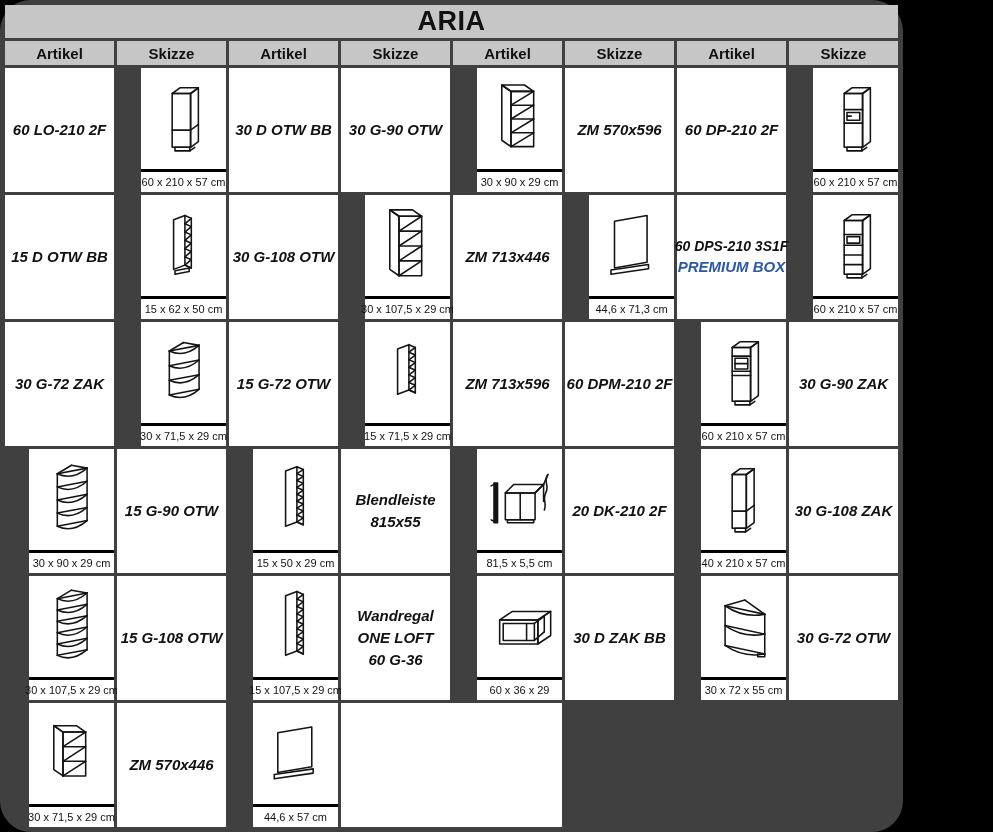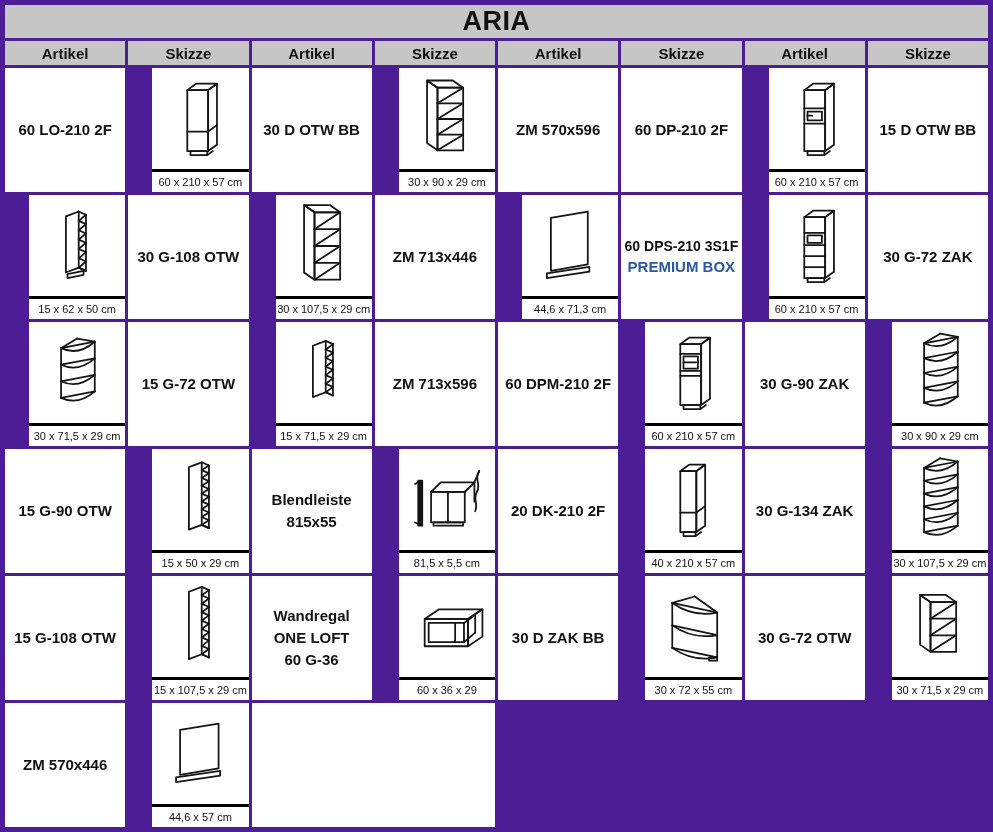--- a/index.html
+++ b/index.html
@@ -1,39 +1,39 @@
 <!DOCTYPE html>
 <html style="--accent: #2b59a5; --graybg: #c6c6c6;"><head>
 <meta charset="utf-8">
 <style>
   html,body{margin:0;padding:0;background:#000;}
   body{width:993px;height:832px;overflow:hidden;font-family:"Liberation Sans",sans-serif;color:#111;}
   .table{
-    position:absolute;inset:0;width:993px;height:832px;box-sizing:border-box;
-    background:#4c1d95;display:grid;
+    position:absolute;inset:0;width:903px;height:832px;box-sizing:border-box;
+    background:#404040;display:grid;
     grid-template-columns:repeat(8,1fr);
     grid-template-rows:33px 24px repeat(6,1fr);
-    gap:3px;padding:5px;
+    gap:3px;padding:5px;border-radius:31px;
   }
   .title-cell{
     grid-column:1 / -1;background:var(--graybg,#c6c6c6);
     display:flex;align-items:center;justify-content:center;
     font-size:27px;font-weight:700;letter-spacing:.5px;
   }
   .hcell{
     background:var(--graybg,#c6c6c6);
     display:flex;align-items:center;justify-content:center;
     font-size:15px;font-weight:700;
   }
   .cell{background:#fff;min-width:0;min-height:0;}
   .artikel-cell{
     display:flex;flex-direction:column;align-items:center;justify-content:center;
     text-align:center;font-weight:700;font-size:15px;line-height:1.45;padding:2px;
   }
-  .artikel-line{white-space:nowrap;}
+  .artikel-line{white-space:nowrap;font-style:italic;}
   .artikel-line.accent{color:var(--accent,#2b59a5);}
   .artikel-line.small{font-size:14px;}
   .skizze-cell{display:flex;flex-direction:column;margin-left:24px;}
   .draw{flex:1 1 auto;display:flex;align-items:center;justify-content:center;overflow:hidden;}
   .draw svg{width:112px;height:98px;}
   .dims{
     flex:0 0 20px;border-top:3px solid #000;
     display:flex;align-items:center;justify-content:center;
     font-size:11px;font-weight:400;white-space:nowrap;
   }
@@ -67,20 +67,23 @@
             <line x1="44" y1="71.68" x2="70" y2="71.68"></line>
             <line x1="70" y1="71.68" x2="81" y2="63.68000000000001"></line>
           </g>
         </svg>
       </div>
       <div class="dims">60 x 210 x 57 cm</div>
     </div>
     <div class="cell artikel-cell">
       <div class="artikel-line">30 D OTW BB</div>
     </div>
+    <div class="cell artikel-cell">
+      <div class="artikel-line">30 G-90 OTW</div>
+    </div>
     <div class="cell skizze-cell">
       <div class="draw">
         <svg viewBox="0 0 120 112" xmlns="http://www.w3.org/2000/svg">
           <g fill="none" stroke="#141414" stroke-width="2.2" stroke-linecap="round" stroke-linejoin="round">
             <polygon points="48,17 80,17 80,95 48,95"></polygon>
             <polygon points="48,17 35,8 67,8 80,17"></polygon>
             <polygon points="48,17 35,8 35,86 48,95"></polygon>
             <line x1="48" y1="36.5" x2="80" y2="36.5"></line>
             <line x1="48" y1="56" x2="80" y2="56"></line>
             <line x1="48" y1="75.5" x2="80" y2="75.5"></line>
@@ -377,21 +380,21 @@
             <polygon points="48,96 63,96 63,101 48,101"></polygon>
             <line x1="63" y1="101" x2="70" y2="96"></line>
             <line x1="44" y1="71.68" x2="64" y2="71.68"></line>
             <line x1="64" y1="71.68" x2="75" y2="63.68000000000001"></line>
           </g>
         </svg>
       </div>
       <div class="dims">40 x 210 x 57 cm</div>
     </div>
     <div class="cell artikel-cell">
-      <div class="artikel-line">30 G-134 ZAK</div>
+      <div class="artikel-line">30 G-108 ZAK</div>
     </div>
     <div class="cell skizze-cell">
       <div class="draw">
         <svg viewBox="0 0 120 112" xmlns="http://www.w3.org/2000/svg">
           <g fill="none" stroke="#141414" stroke-width="2.2" stroke-linecap="round" stroke-linejoin="round">
             <line x1="40" y1="16" x2="40" y2="96"></line>
             <line x1="82" y1="8" x2="82" y2="88"></line>
             <line x1="40" y1="16" x2="60" y2="4"></line>
             <line x1="60" y1="4" x2="82" y2="8"></line>
             <line x1="40" y1="16" x2="82" y2="8"></line>

